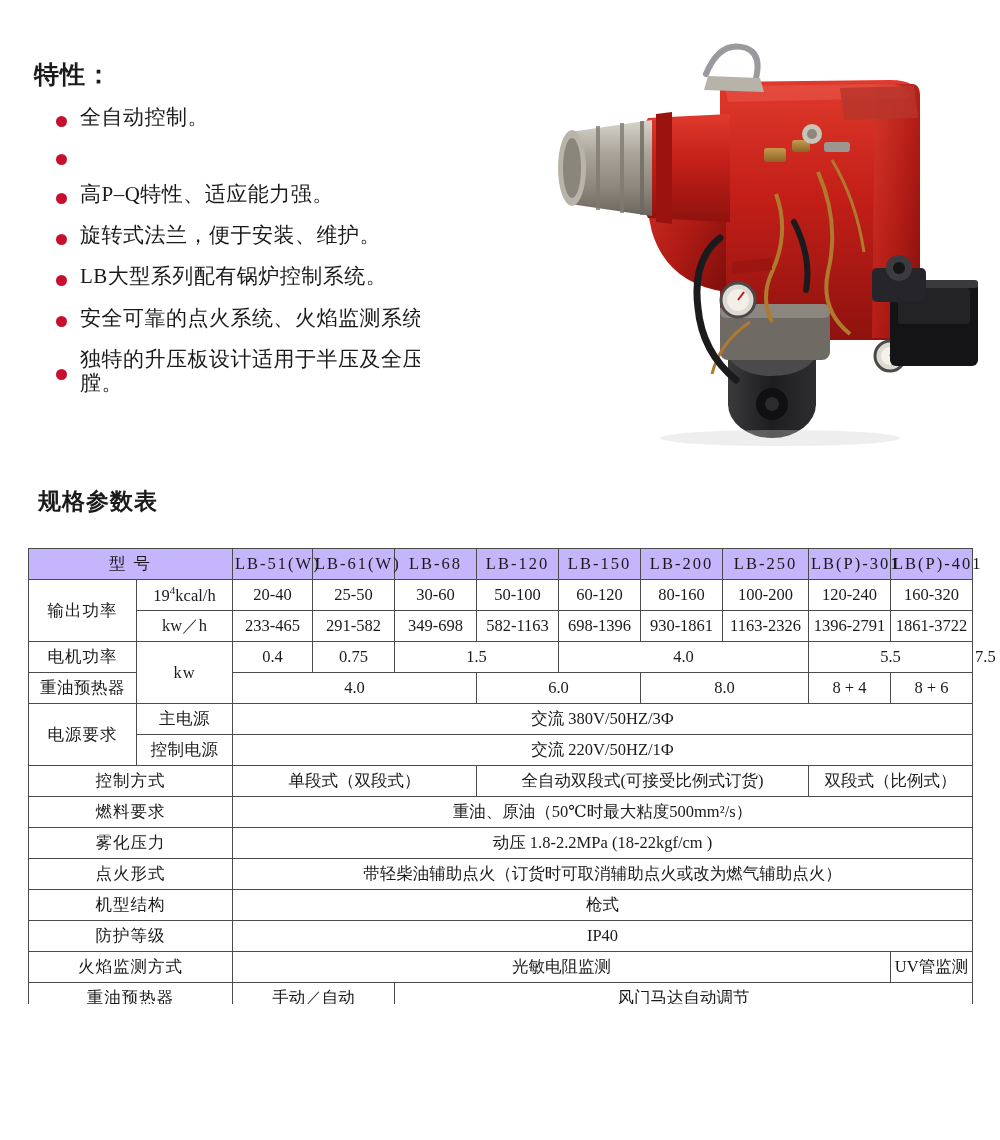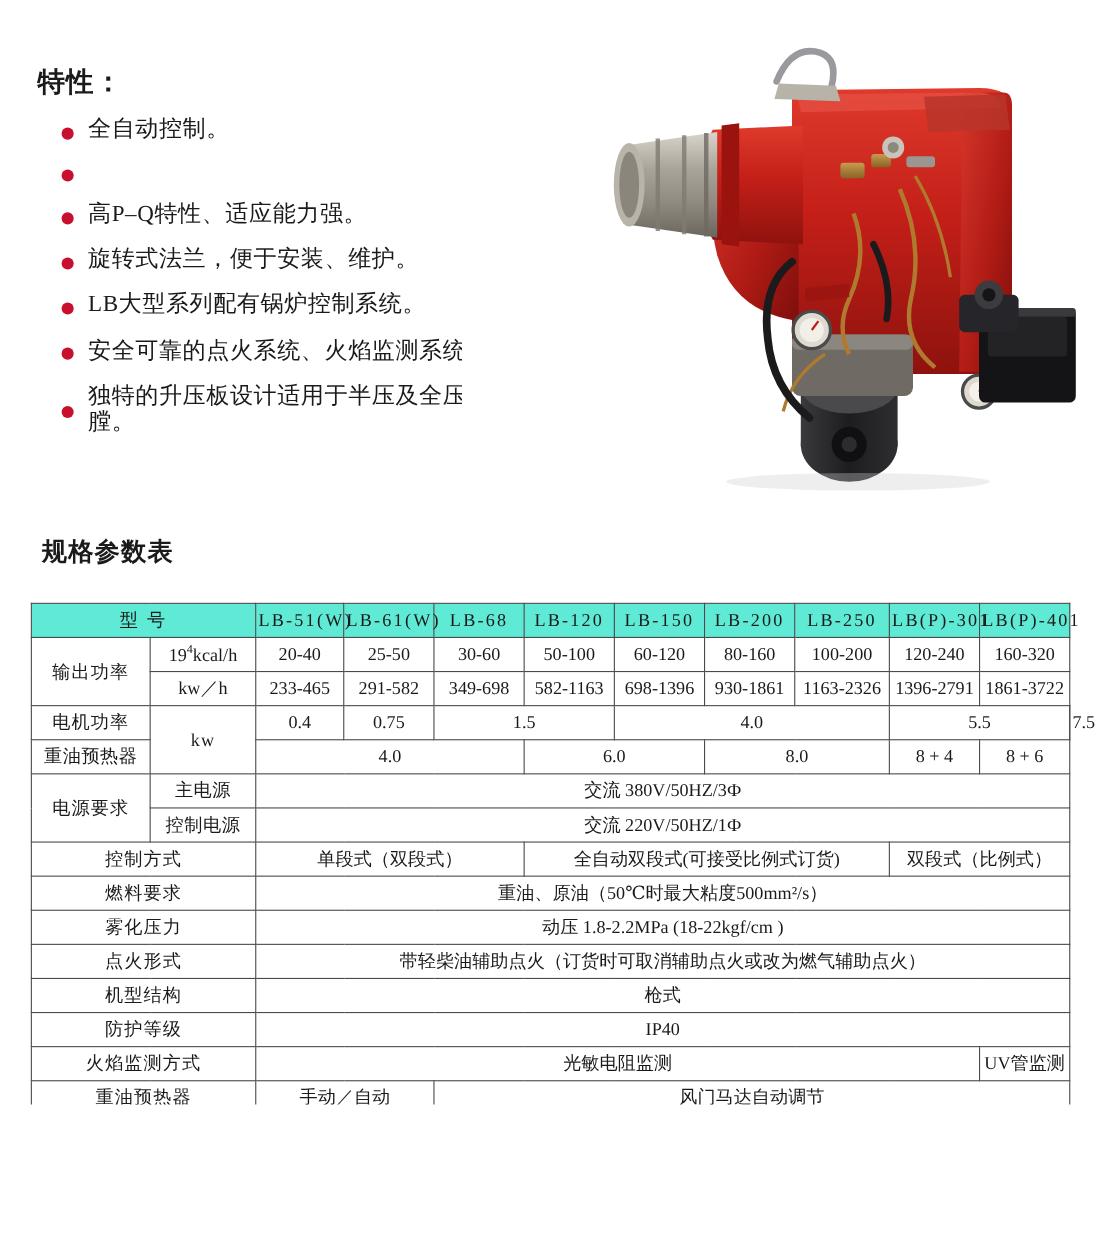--- a/index.html
+++ b/index.html
@@ -69,21 +69,21 @@
   table.spec td {
     border: 1px solid #4a4a4a;
     text-align: center;
     vertical-align: middle;
     font-size: 16.5px;
     padding: 4px 2px;
     height: 31px;
     white-space: nowrap;
   }
   td.hdr {
-    background: #5eead4;
+    background: #c4b5fd;
     font-size: 18px;
     letter-spacing: 2px;
   }
   td.rowlabel {
     font-size: 18px;
     letter-spacing: 1px;
   }
   td.rowlabel-sm { font-size: 17px; letter-spacing: 0.5px; margin-left: 40px; }
   td.model { font-size: 17px; }
   .sup { font-size: 11px; vertical-align: super; }

